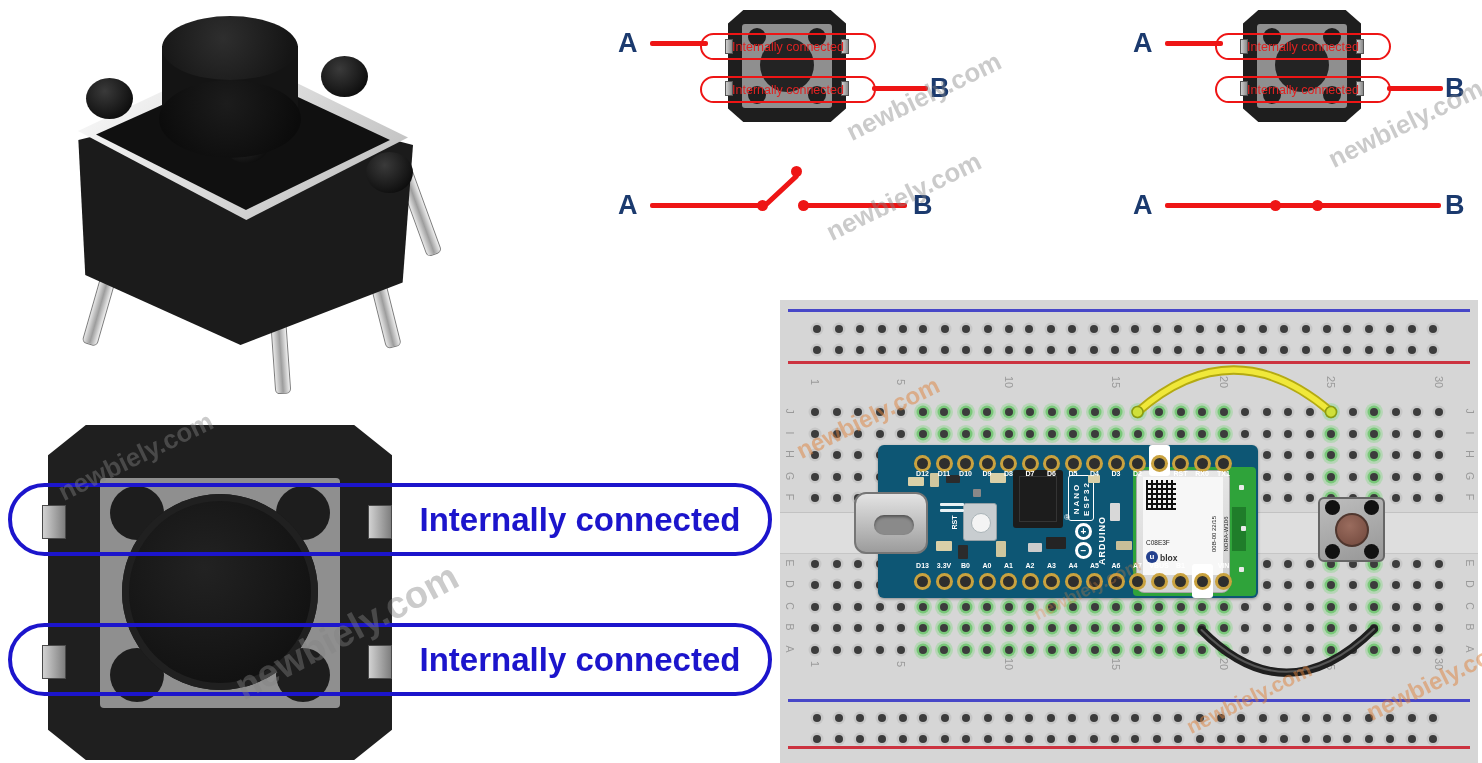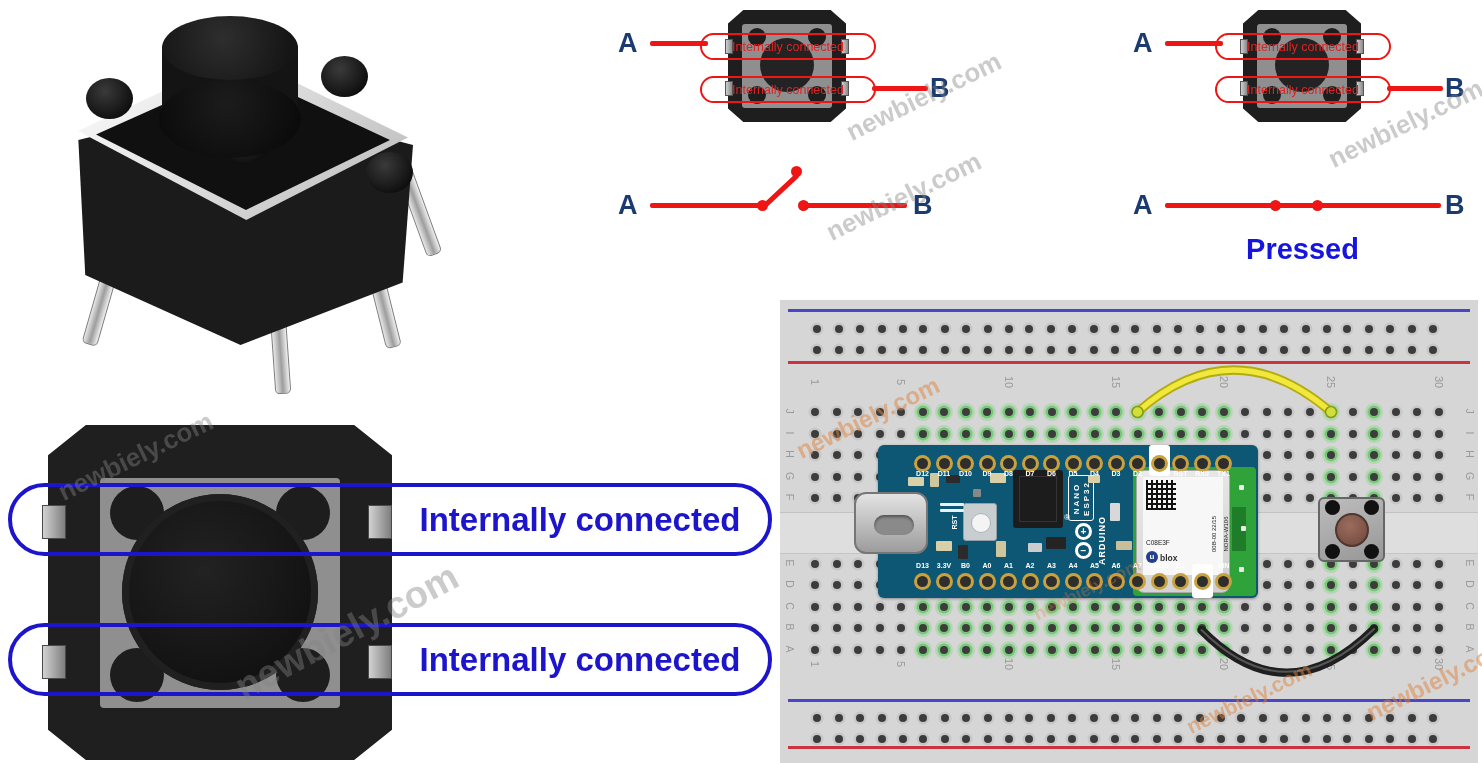--- a/index.html
+++ b/index.html
@@ -192,21 +192,20 @@
       <span>Internally connected</span>
     </div>
     <div class="redline" style="left:272px;top:85.5px;width:56px;"></div>
     <div class="terminal" style="left:330px;top:73px;">B</div>
 
     <div class="terminal" style="left:18px;top:190px;">A</div>
     <div class="redline" style="left:50px;top:202.5px;width:276px;"></div>
     <div class="reddot" style="left:155px;top:199.5px;"></div>
     <div class="reddot" style="left:197px;top:199.5px;"></div>
     <div class="terminal" style="left:330px;top:190px;">B</div>
-    <div class="caption" style="left:65px;top:233px;width:245px;">Pressed</div>
   </div>
 
   <div class="abs" style="left:0;top:410px;width:780px;height:353px;">
     <div class="big-body" style="left:48px;top:15px;"></div>
     <div class="big-gray" style="left:100px;top:68px;"></div>
     <div class="big-pin" style="left:110px;top:76px;"></div>
     <div class="big-pin" style="left:276px;top:76px;"></div>
     <div class="big-pin" style="left:110px;top:238px;"></div>
     <div class="big-pin" style="left:276px;top:238px;"></div>
     <div class="big-cap" style="left:122px;top:84px;"></div>

